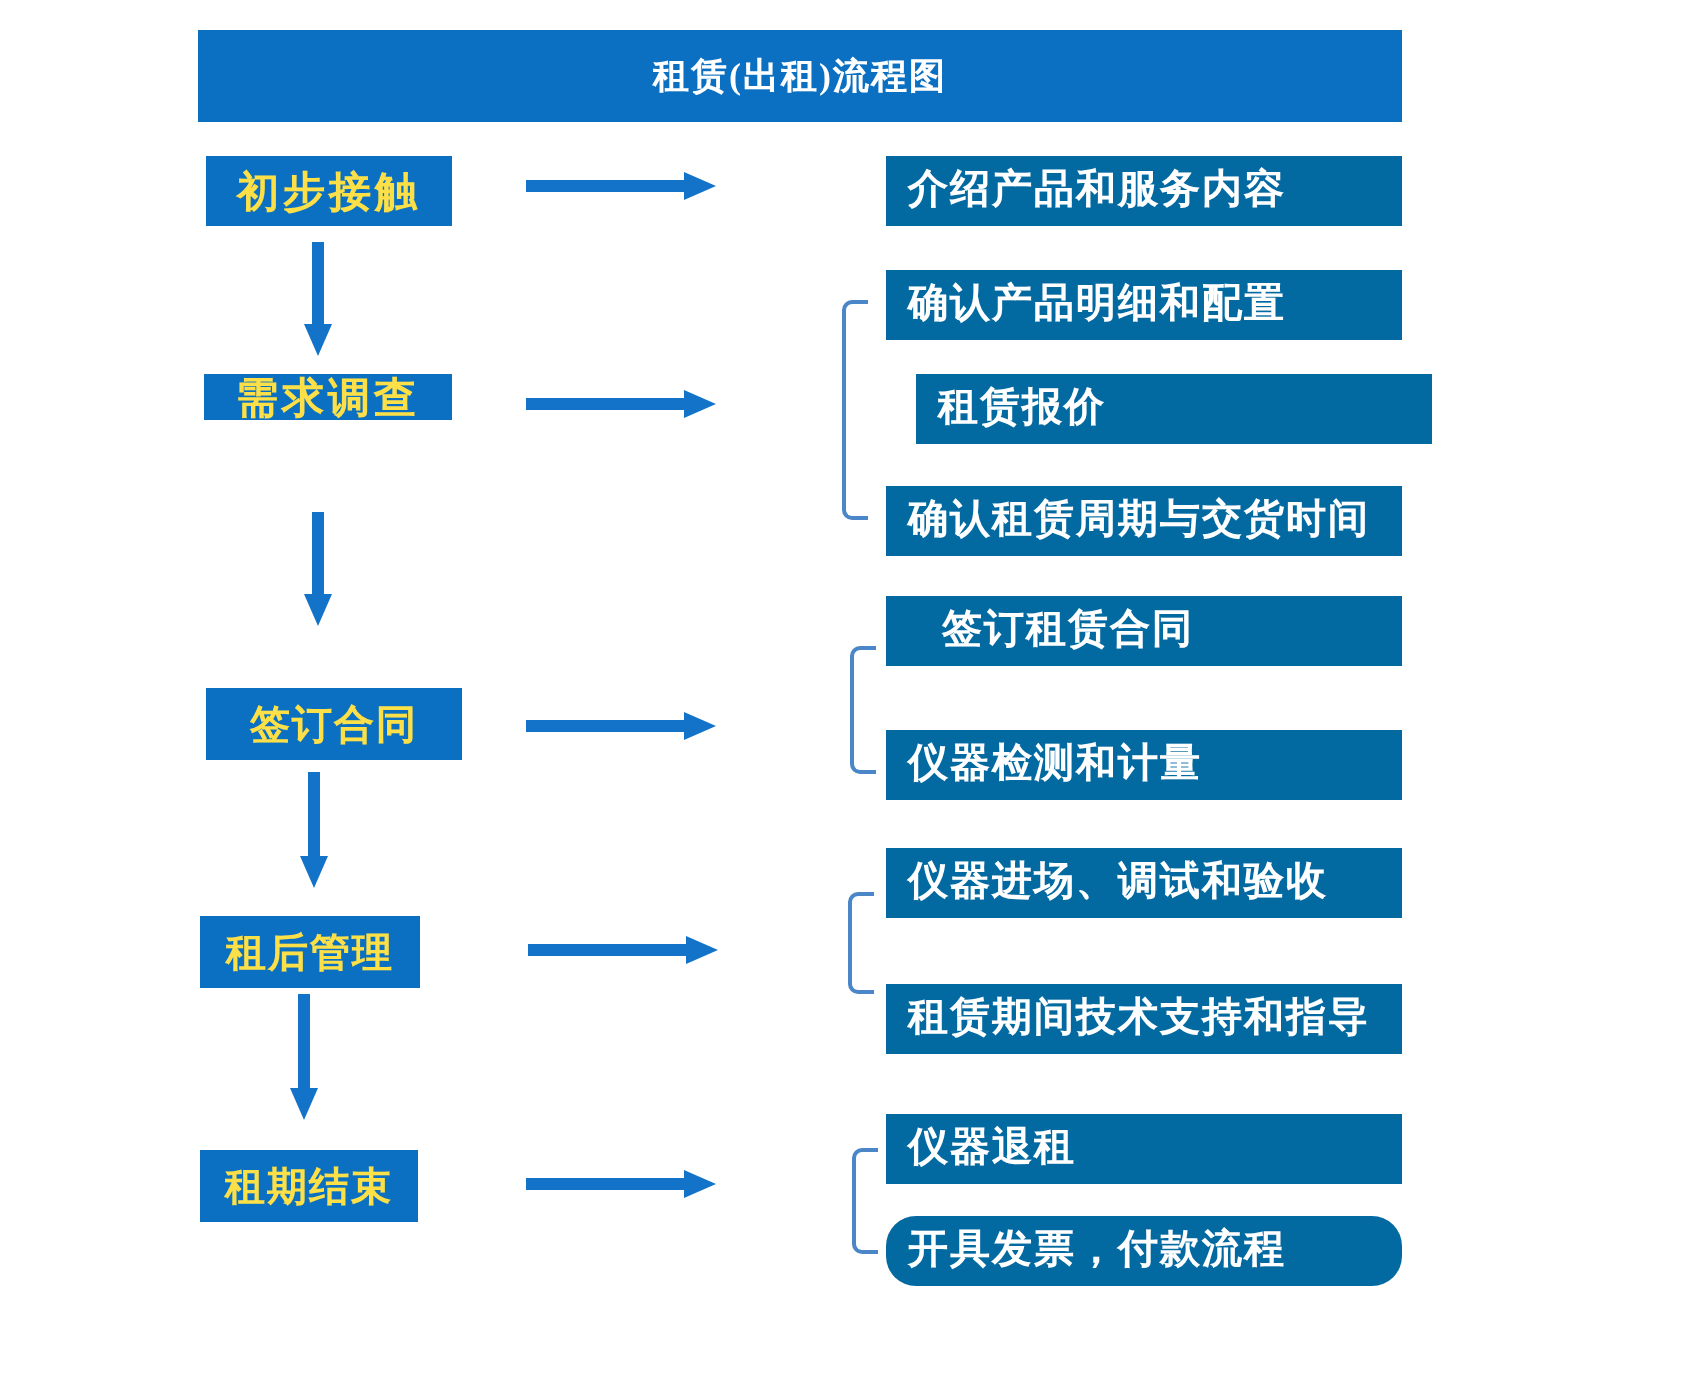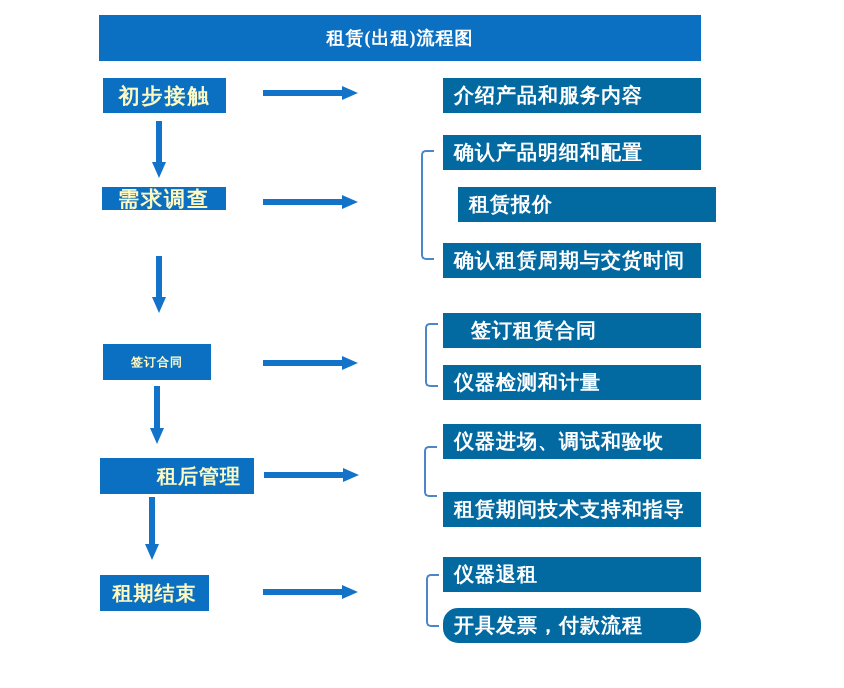--- a/index.html
+++ b/index.html
@@ -16,40 +16,40 @@
     background: #0b70c1;
     display: flex; align-items: center; justify-content: center;
   }
   .title-bar span {
     color: #fff; font-weight: bold; font-size: 18px; letter-spacing: 1px;
   }
 
   .lbox {
     position: absolute; background: #0b70c1;
     display: flex; align-items: center; justify-content: center;
-    color: #fef9c3; font-weight: bold; font-size: 21px; letter-spacing: 2px;
+    color: #fde047; font-weight: bold; font-size: 21px; letter-spacing: 2px;
   }
   .lbox1 { left: 103px; top: 78px;  width: 123px; height: 35px; }
   .lbox2 { left: 102px; top: 187px; width: 124px; height: 23px; }
-  .lbox3 { left: 103px; top: 344px; width: 108px; height: 36px; font-size: 12px; letter-spacing: 1px; }
-  .lbox4 { left: 100px; top: 458px; width: 110px; height: 36px; font-size: 20px; letter-spacing: 1px; padding-left: 44px; }
+  .lbox3 { left: 103px; top: 344px; width: 128px; height: 36px; font-size: 20px; letter-spacing: 1px; }
+  .lbox4 { left: 100px; top: 458px; width: 110px; height: 36px; font-size: 20px; letter-spacing: 1px; }
   .lbox5 { left: 100px; top: 575px; width: 109px; height: 36px; font-size: 20px; letter-spacing: 1px; }
 
   .rbox {
     position: absolute; left: 443px; width: 258px; height: 35px;
     background: #0369a1;
     color: #fff; font-weight: bold; font-size: 20px;
     line-height: 35px; padding-left: 11px; box-sizing: border-box;
     white-space: nowrap; letter-spacing: 1px;
   }
   .r1a { top: 78px; }
   .r2a { top: 135px; }
   .r2b { top: 187px; margin-left: 15px; }
   .r2c { top: 243px; }
-  .r3a { top: 313px; padding-left: 28px; }
+  .r3a { top: 298px; padding-left: 28px; }
   .r3b { top: 365px; }
   .r4a { top: 424px; }
   .r4b { top: 492px; }
   .r5a { top: 557px; }
   .r5b { top: 608px; border-radius: 15px; }
 
   svg.arrow { position: absolute; display: block; }
 
   .bracket {
     position: absolute; width: 13px; box-sizing: border-box;

